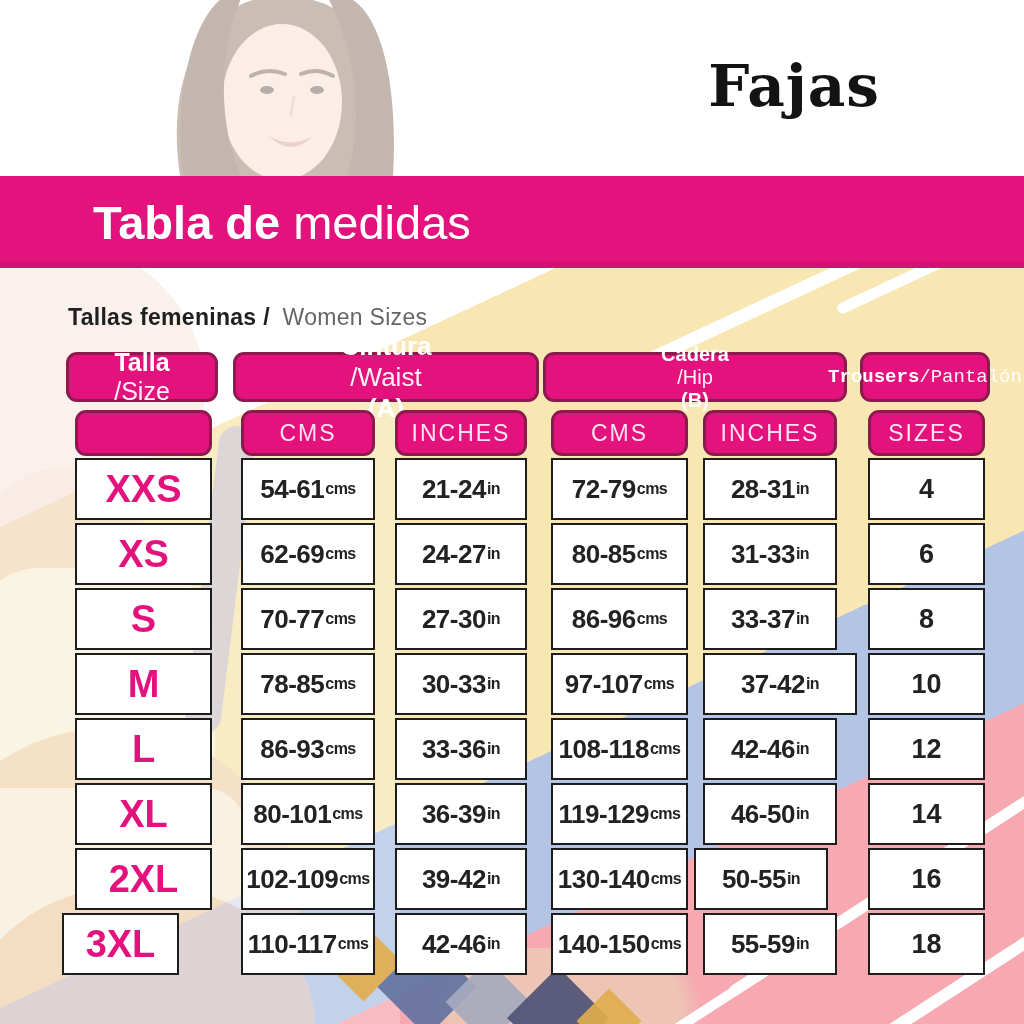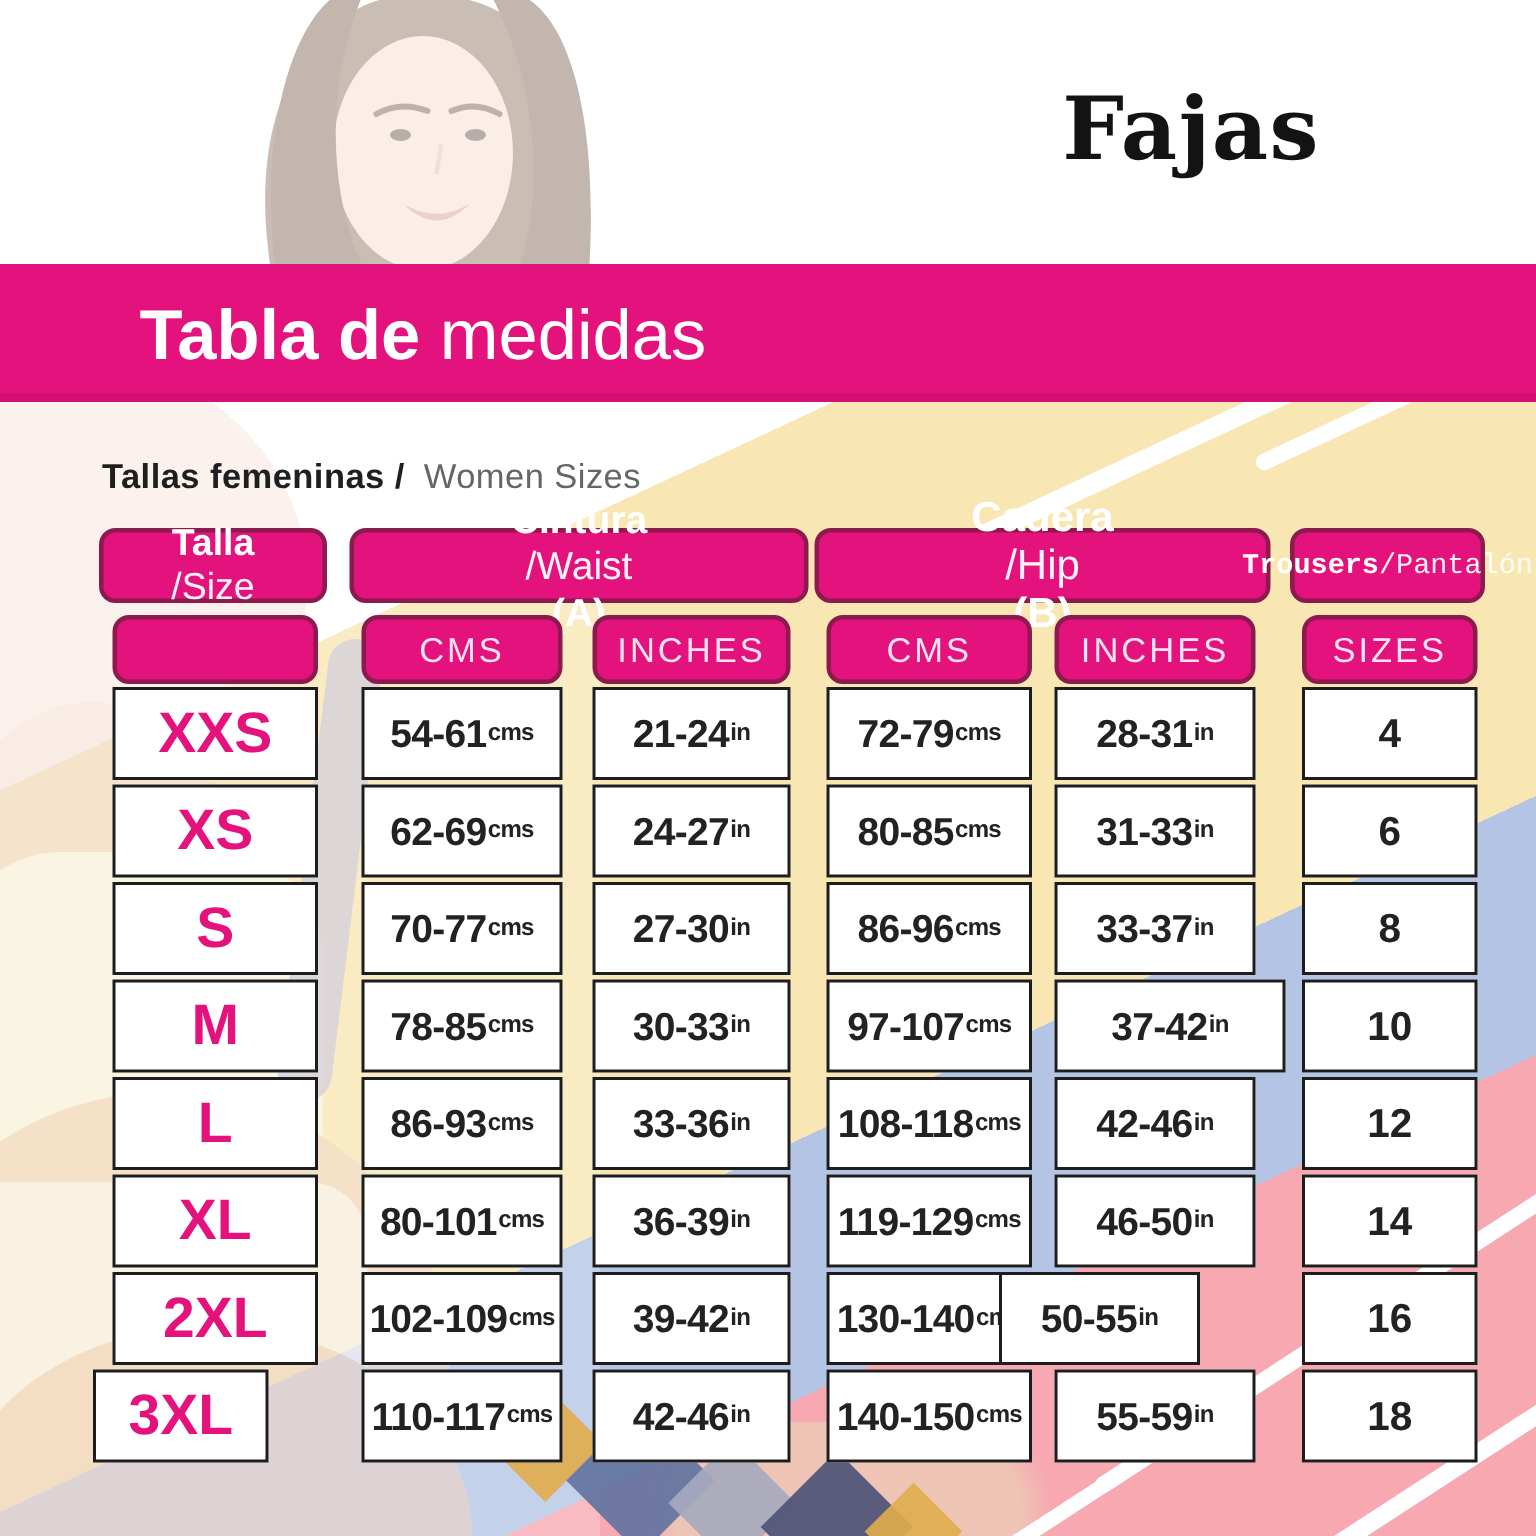--- a/index.html
+++ b/index.html
@@ -45,21 +45,21 @@
 
   
   .pill{position:absolute;height:50px;background:var(--magenta);border:3px solid var(--pill-border);
     border-radius:11px;box-sizing:border-box;display:flex;align-items:center;justify-content:center;
     color:#fff;white-space:nowrap;flex-direction:column;}
   .pill .b{font-weight:700;}
   .pill .l{font-weight:400;opacity:.95;}
   .hp{top:352px;font-size:25px;}
   .hp-size{left:66px;width:152px;}
   .hp-waist{left:233px;width:306px;font-size:26px;}
-  .hp-hip{left:543px;width:304px;font-size:28px;}
+  .hp-hip{left:543px;width:304px;font-size:20px;}
   .hp-trousers{left:860px;width:130px;flex-direction:row;line-height:21px;font-size:19px;font-family:Liberation Mono, monospace;}
   .sp{top:410px;height:46px;font-size:23px;font-weight:400;letter-spacing:2px;color:#fbe3ef;}
   .sp1{left:75px;width:137px;}
   .sp2{left:241px;width:134px;}
   .sp3{left:395px;width:132px;}
   .sp4{left:551px;width:137px;}
   .sp5{left:703px;width:134px;}
   .sp6{left:868px;width:117px;}
 
   
@@ -310,21 +310,21 @@
           <span class="unit">cms</span>
         </div>
         <div class="cell c-val" style="left: 395px; width: 132px;">
           <span>39-42</span>
           <span class="unit">in</span>
         </div>
         <div class="cell c-val" style="left: 551px; width: 137px;">
           <span>130-140</span>
           <span class="unit">cms</span>
         </div>
-        <div class="cell c-val" style="left: 666px; width: 134px;">
+        <div class="cell c-val" style="left: 694px; width: 134px;">
           <span>50-55</span>
           <span class="unit">in</span>
         </div>
         <div class="cell c-num" style="left: 868px; width: 117px;">
           <span>16</span>
         </div>
       </div>
       <div class="row">
         <div class="cell c-size" style="left: 62px; width: 117px;">
           <span>3XL</span>

